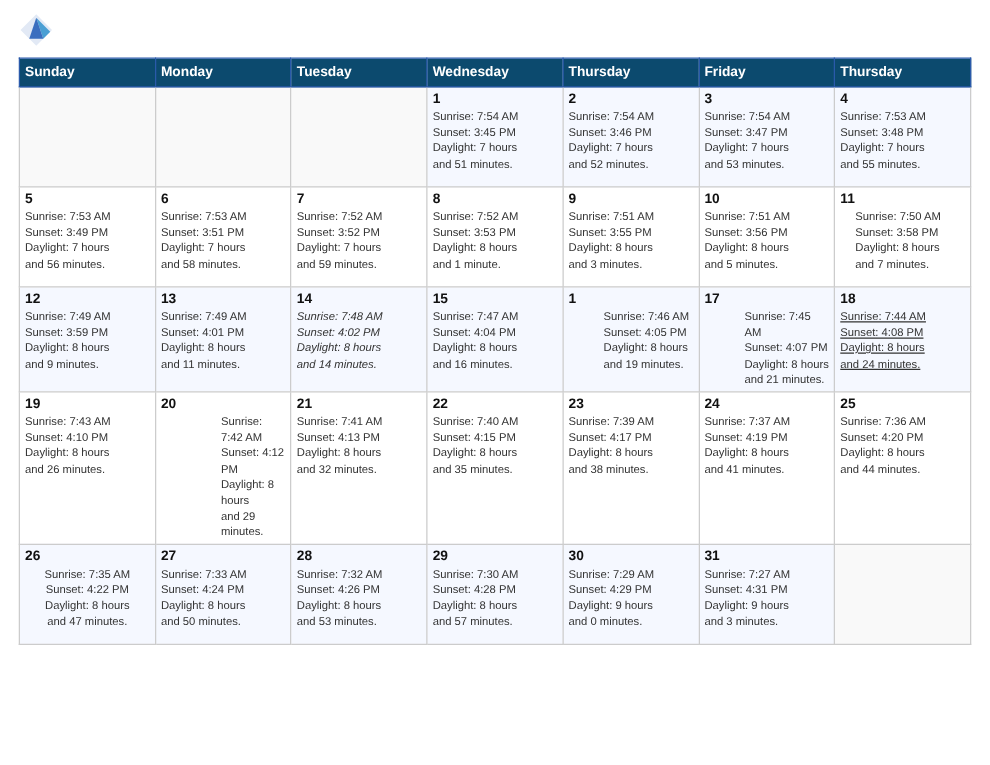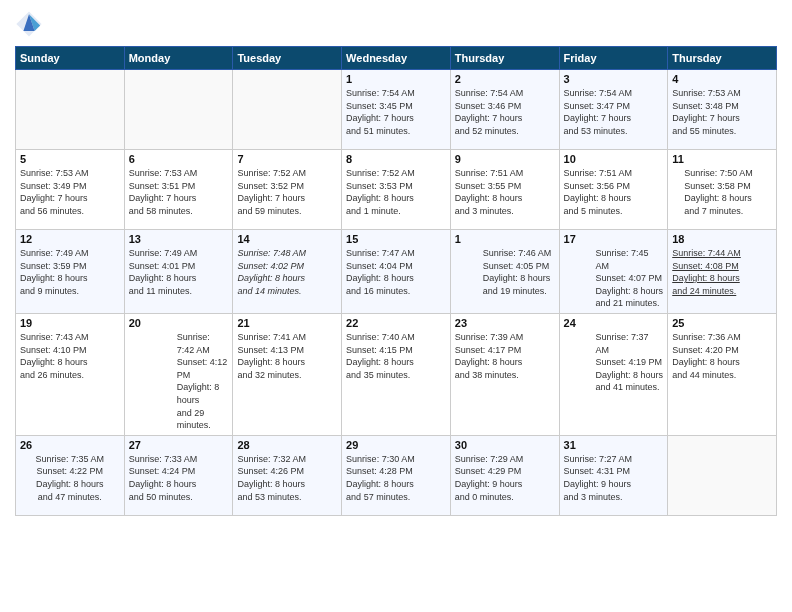--- a/index.html
+++ b/index.html
@@ -295,21 +295,21 @@
           </td>
           <td>
             <div class="day-number">23</div>
             <div class="day-info" style="white-space: pre-line;">Sunrise: 7:39 AM
 Sunset: 4:17 PM
 Daylight: 8 hours
 and 38 minutes.</div>
           </td>
           <td>
             <div class="day-number">24</div>
-            <div class="day-info" style="white-space: pre-line; margin-left: 32px;">Sunrise: 7:37 AM
+            <div class="day-info" style="white-space: pre-line;">Sunrise: 7:37 AM
 Sunset: 4:19 PM
 Daylight: 8 hours
 and 41 minutes.</div>
           </td>
           <td>
             <div class="day-number">25</div>
             <div class="day-info" style="white-space: pre-line;">Sunrise: 7:36 AM
 Sunset: 4:20 PM
 Daylight: 8 hours
 and 44 minutes.</div>

